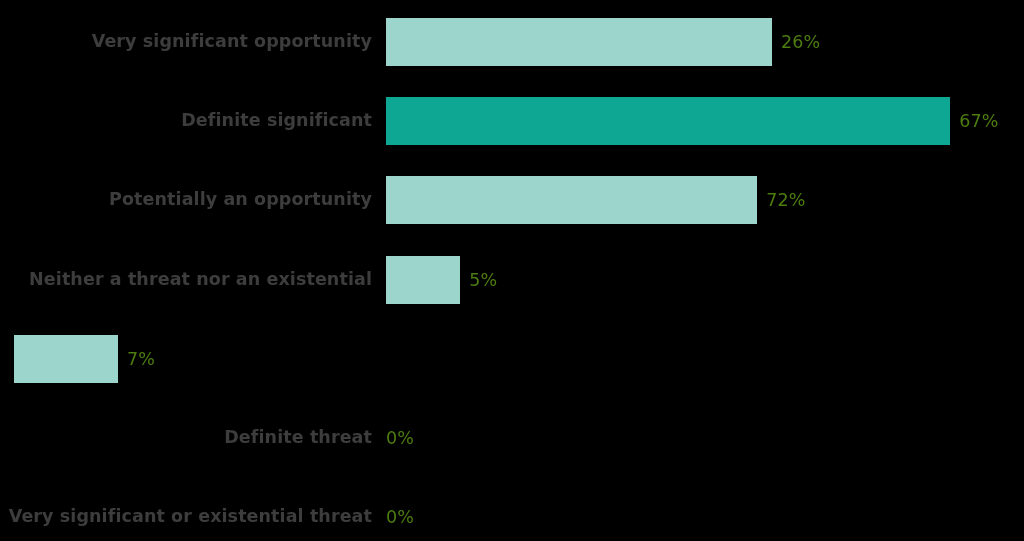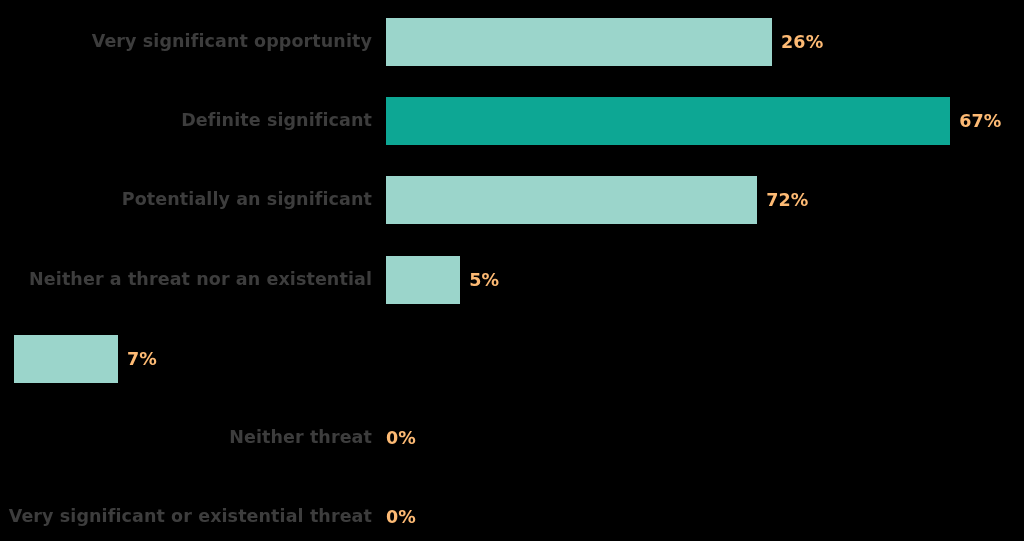--- a/index.html
+++ b/index.html
@@ -66,22 +66,22 @@
     background: #0da794;
   }
 
   .bar.zero {
     width: 0px;
     height: 0px;
   }
 
   .value-label {
     font-size: 17.5px;
-    font-weight: 700;
-    color: #fdba74;
+    font-weight: 400;
+    color: #4d7c0f;
     margin-left: 9px;
     white-space: nowrap;
     letter-spacing: 0.1px;
   }
 
   .bar.zero + .value-label {
     margin-left: 0px;
   }
 </style>
 </head>
@@ -99,21 +99,21 @@
 
   <div class="bar-row" style="top:81px">
     <div class="cat-label">Definite significant</div>
     <div class="bar-area">
       <div class="bar accent" style="width: 564.3px; background: rgb(13, 167, 148);"></div>
       <div class="value-label">67%</div>
     </div>
   </div>
 
   <div class="bar-row" style="top:160px">
-    <div class="cat-label">Potentially an significant</div>
+    <div class="cat-label">Potentially an opportunity</div>
     <div class="bar-area">
       <div class="bar" style="width: 371.25px; background: rgb(155, 213, 203);"></div>
       <div class="value-label">72%</div>
     </div>
   </div>
 
   <div class="bar-row" style="top:240px">
     <div class="cat-label">Neither a threat nor an existential</div>
     <div class="bar-area">
       <div class="bar" style="width: 74.25px; background: rgb(155, 213, 203);"></div>
@@ -122,21 +122,21 @@
   </div>
 
   <div class="bar-row" style="top:319px">
     <div class="bar-area">
       <div class="bar" style="width: 103.95px; background: rgb(155, 213, 203);"></div>
       <div class="value-label">7%</div>
     </div>
   </div>
 
   <div class="bar-row" style="top:398px">
-    <div class="cat-label">Neither threat</div>
+    <div class="cat-label">Definite threat</div>
     <div class="bar-area">
       <div class="bar zero" style="width: 0px;"></div>
       <div class="value-label">0%</div>
     </div>
   </div>
 
   <div class="bar-row" style="top:477px">
     <div class="cat-label">Very significant or existential threat</div>
     <div class="bar-area">
       <div class="bar zero" style="width: 0px;"></div>

